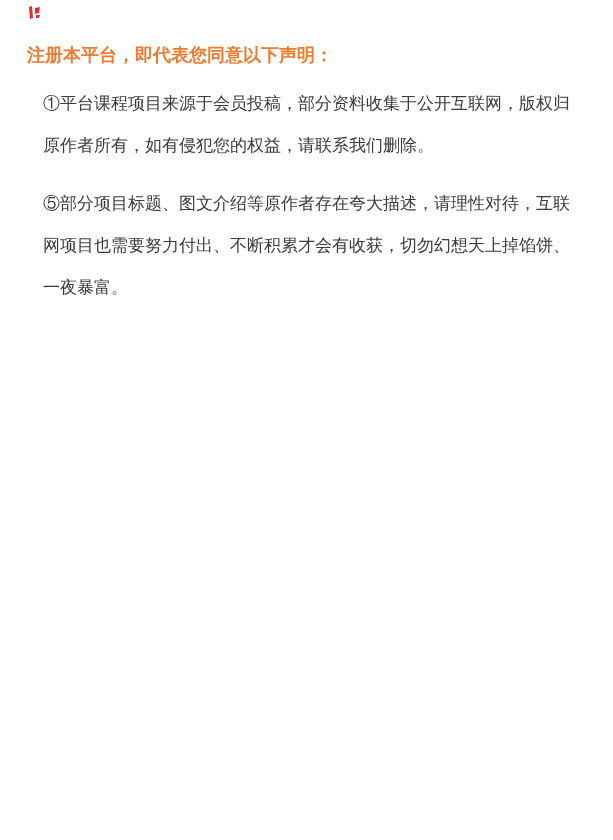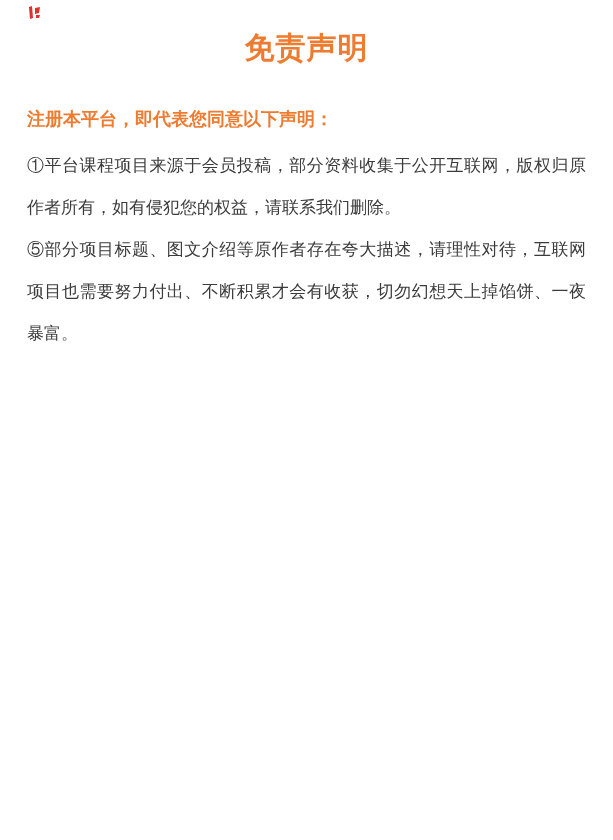--- a/index.html
+++ b/index.html
@@ -40,21 +40,21 @@
     margin: 43px 0 0 0;
     font-size: 18px;
     line-height: 24px;
     font-weight: bold;
     color: var(--accent, #ED7C30);
   }
   .paragraphs {
     margin-top: 14px;
   }
   .paragraphs p {
-    margin: 0;
+    margin: 16px;
     font-size: 17px;
     line-height: 42px;
     text-align: justify;
     color: var(--body-text, #3B3B3B);
   }
 </style>
 </head>
 <body>
 
 <div class="page">
@@ -62,21 +62,20 @@
   <span class="corner-mark">
     <svg width="15" height="15" viewBox="0 0 15 15" aria-hidden="true">
       <path d="M2 2 L5 1 L6 13 L3 14 Z" fill="var(--corner-mark, #E0312E)"></path>
       <path d="M8 3 L13 2 L12 8 L8 9 Z" fill="var(--corner-mark, #E0312E)"></path>
       <path d="M9 10 L13 10 L12 13 L9 13 Z" fill="var(--corner-mark, #E0312E)"></path>
     </svg>
   </span>
 
   <div class="doc">
 
-    <h1 class="title">免责声明</h1>
 
     <div class="intro">注册本平台，即代表您同意以下声明：</div>
 
     <div class="paragraphs">
 
         <p>①平台课程项目来源于会员投稿，部分资料收集于公开互联网，版权归原作者所有，如有侵犯您的权益，请联系我们删除。</p>
 
 
 
 

